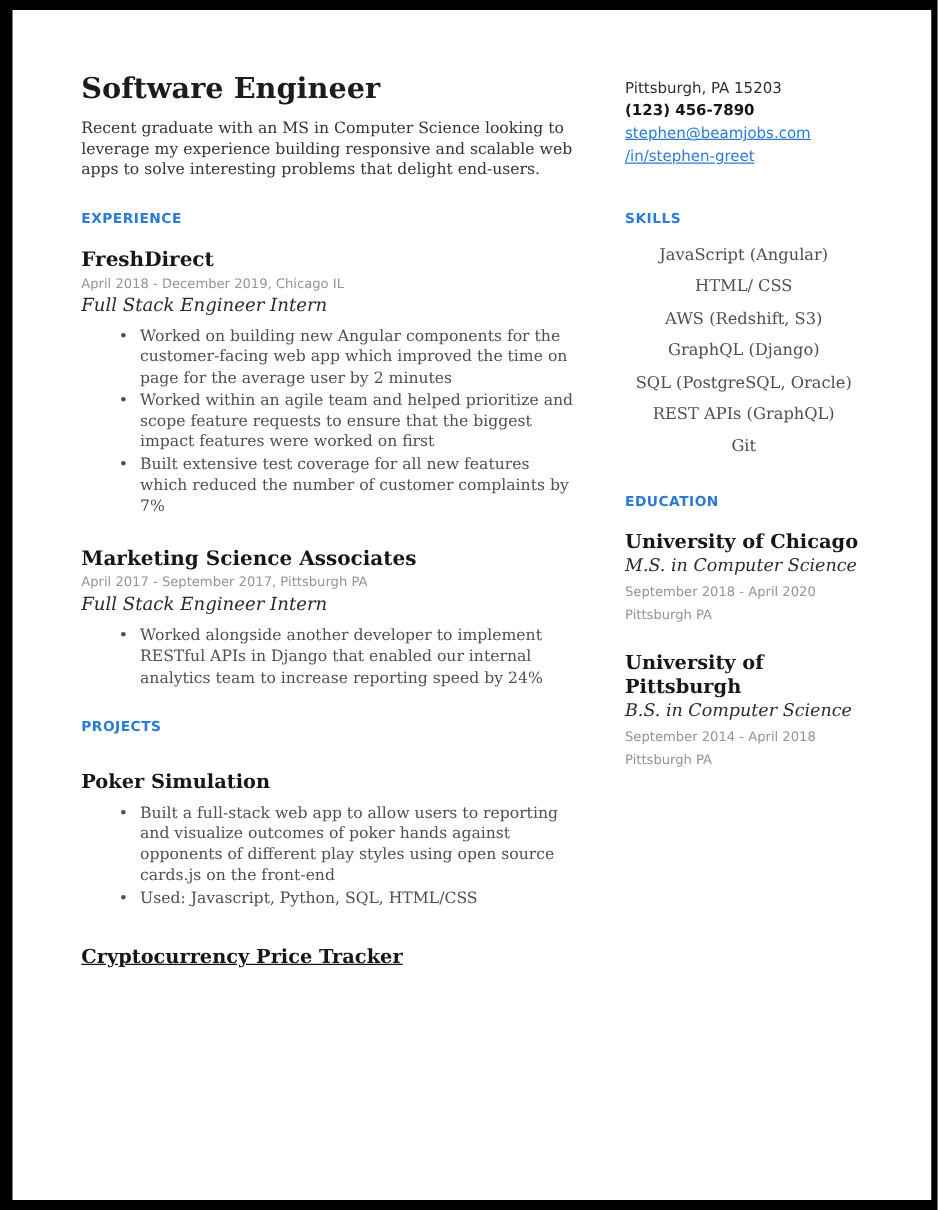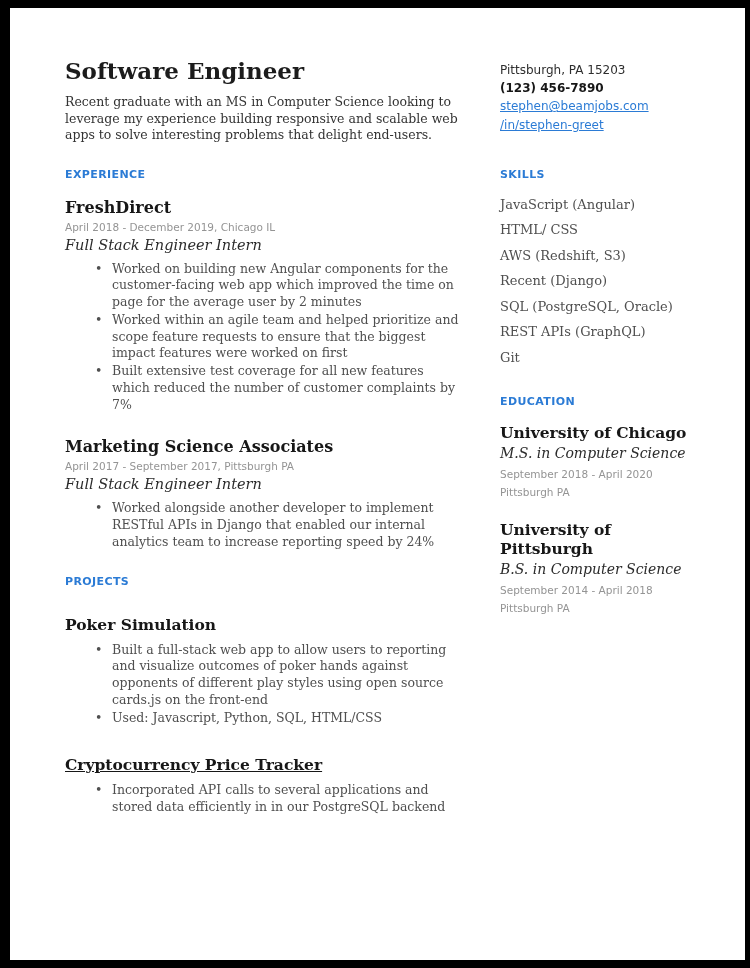--- a/index.html
+++ b/index.html
@@ -111,20 +111,21 @@
     margin-top: 27px;
   }
   .project2 .project-name { margin-top: 29px; text-decoration: underline; }
   
   ul.skills { list-style: none; margin-top: 16px; }
   ul.skills li {
     font-family: "DejaVu Serif", serif;
     font-size: 13px;
     color: #4f4f4f;
     margin-bottom: 10.5px;
+    text-align: center;
   }
   .edu-heading { margin-top: 30px; }
   .school-name {
     font-family: "DejaVu Serif", serif;
     font-weight: bold;
     font-size: 15.5px;
     color: #171717;
     margin-top: 15px;
   }
   .school2 .school-name { margin-top: 22px; }
@@ -187,36 +188,32 @@
       <div class="project project1">
         <div class="project-name">Poker Simulation</div>
         <ul class="bullets">
           <li>Built a full-stack web app to allow users to reporting and visualize outcomes of poker hands against opponents of different play styles using open source cards.js on the front-end</li>
           <li>Used: Javascript, Python, SQL, HTML/CSS</li>
         </ul>
       </div>
 
       <div class="project project2">
         <div class="project-name">Cryptocurrency Price Tracker</div>
-        <ul class="bullets">
-          <li>Incorporated API calls to several applications and stored data efficiently in in our PostgreSQL backend</li>
-
-        </ul>
       </div>
 
     </div>
 
     <div>
 
       <div class="sec-heading">SKILLS</div>
       <ul class="skills">
         <li>JavaScript (Angular)</li>
         <li>HTML/ CSS</li>
         <li>AWS (Redshift, S3)</li>
-        <li>Recent (Django)</li>
+        <li>GraphQL (Django)</li>
         <li>SQL (PostgreSQL, Oracle)</li>
         <li>REST APIs (GraphQL)</li>
         <li>Git</li>
       </ul>
 
       <div class="sec-heading edu-heading">EDUCATION</div>
 
       <div class="school school1">
         <div class="school-name">University of Chicago</div>
         <div class="degree">M.S. in Computer Science</div>

